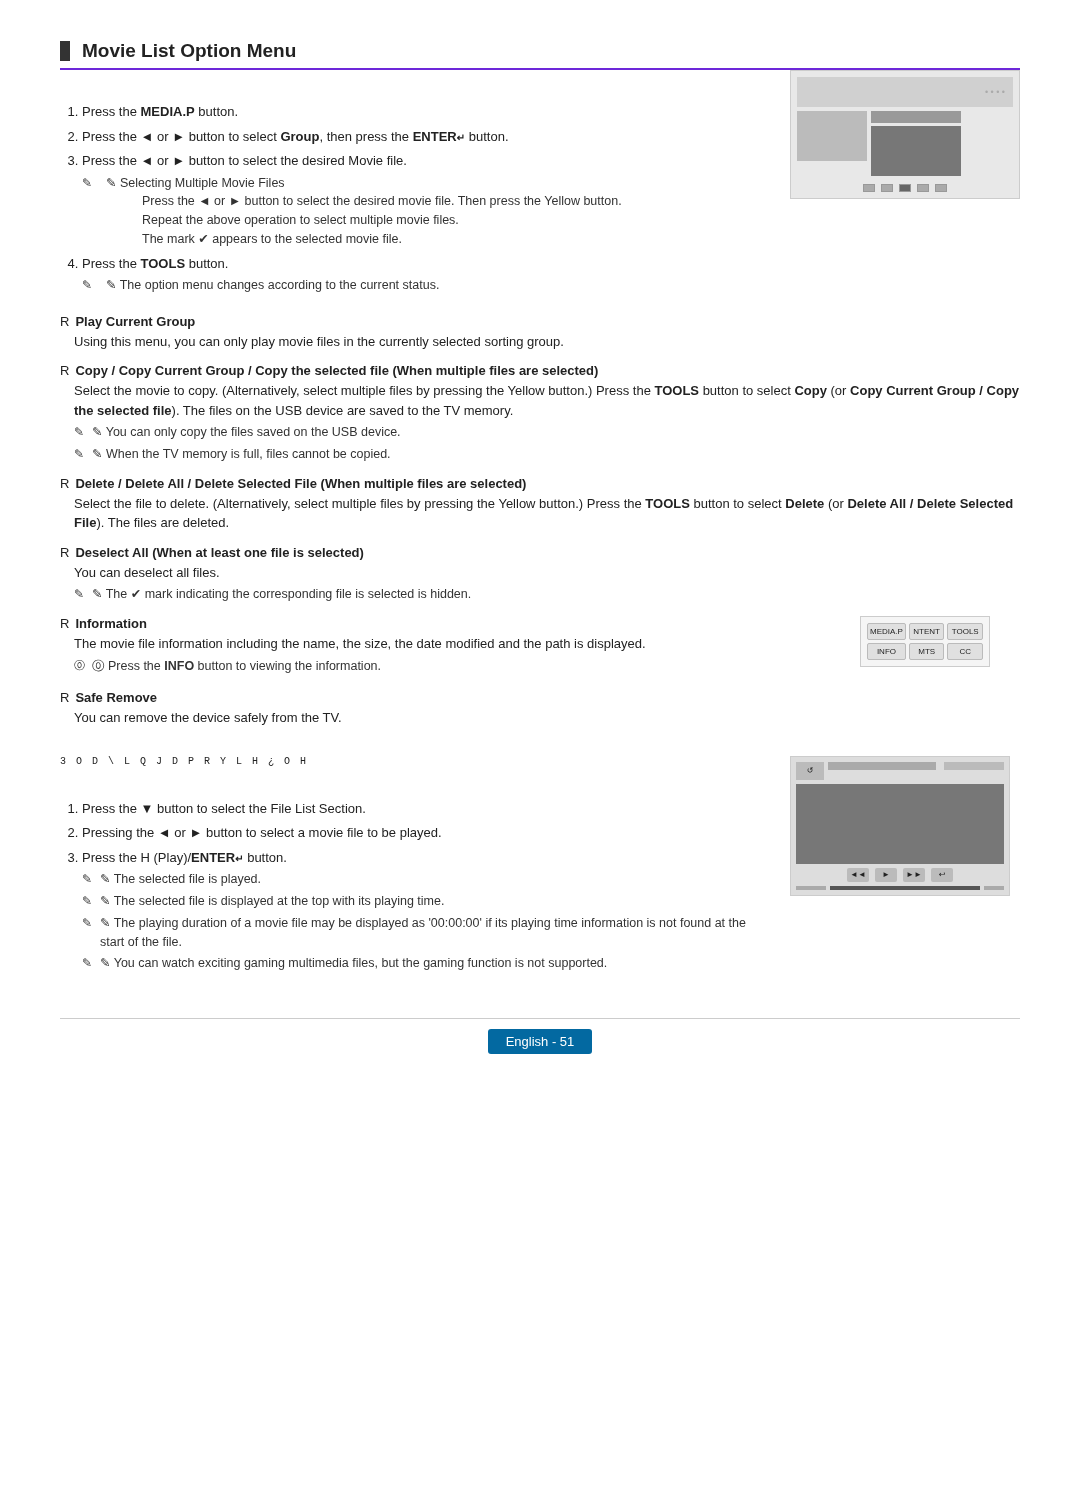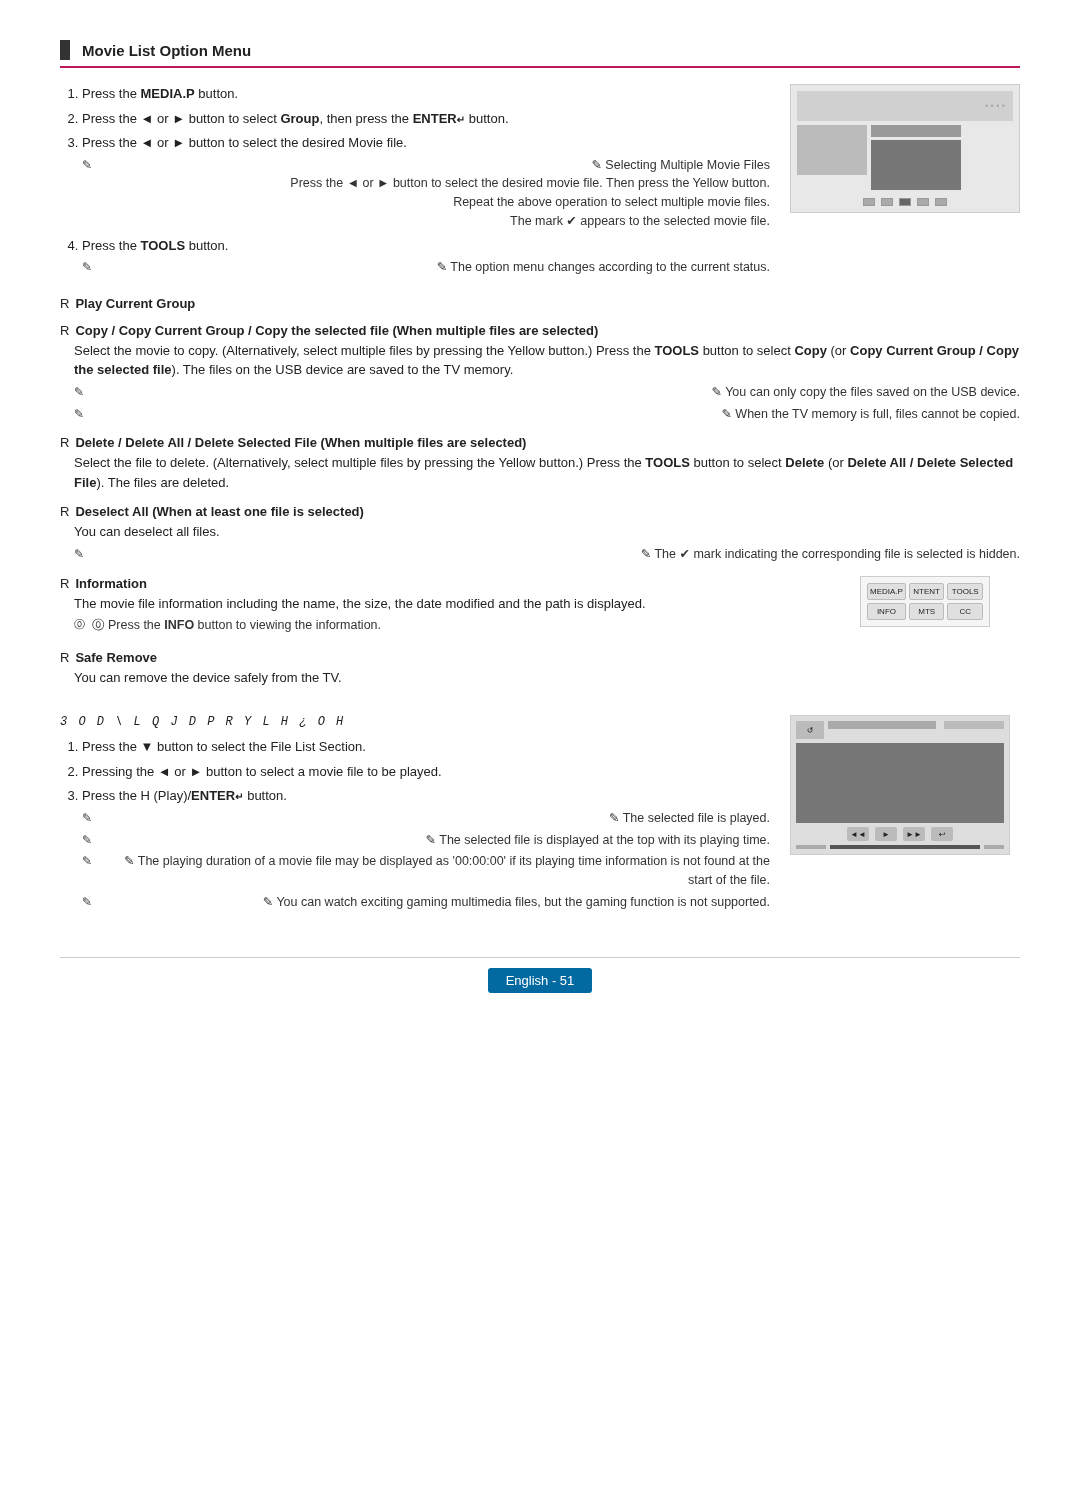--- a/index.html
+++ b/index.html
@@ -6,25 +6,24 @@
     body {
       width: 1080px;
       min-height: 1488px;
       background: #fff;
       font-family: Arial, sans-serif;
       font-size: 13px;
       color: #222;
       padding: 40px 60px 40px 60px;
     }
     .section-title {
-      font-size: 15px;
+      font-size: 19px;
       font-weight: bold;
-      border-bottom: 2px solid #be185d;
+      border-bottom: 2px solid #6d28d9;
       padding-bottom: 6px;
-      margin-bottom: 16px;
       display: flex;
       align-items: center;
       gap: 8px;
     }
     .section-title::before {
       content: '';
       display: inline-block;
       width: 10px;
       height: 20px;
       background: #333;
@@ -63,29 +62,28 @@
       width: 70px;
       height: 50px;
     }
     .dot {
       width: 12px;
       height: 8px;
       background: #aaa;
       border: 1px solid #999;
     }
     .dot.active { background: #666; }
-    ol { padding-left: 22px; }
+    ol { padding-left: 22px; margin-top: 32px; }
     ol > li { margin-bottom: 5px; line-height: 1.5; }
     .note {
       padding-left: 18px;
       position: relative;
       color: #333;
       margin: 3px 0;
       font-size: 12.5px;
-      text-align: right;
     }
     .note::before {
       content: '✎';
       position: absolute;
       left: 0;
       top: 0;
       font-size: 12px;
     }
     .note2 {
       padding-left: 18px;
@@ -118,22 +116,21 @@
     .r-body {
       padding-left: 14px;
       font-size: 13px;
       line-height: 1.5;
     }
     .indent { padding-left: 24px; }
     .indent2 { padding-left: 36px; }
     b { font-weight: bold; }
     .section2 { margin-top: 28px; }
     .playing-label {
-      font-style: italic;
-      font-size: 12px;
+      font-size: 10px;
       font-family: 'Courier New', monospace;
       letter-spacing: 2px;
       margin-bottom: 8px;
     }
     .bottom-image {
       border: 1px solid #ccc;
       background: #ddd;
       width: 220px;
       height: 140px;
       display: flex;
@@ -245,20 +242,23 @@
         </div>
       </div>
     </div>
   </div>
 
   <div class="r-item">
     <div class="r-label">
       <span class="r-prefix">R</span>
       <b>Play Current Group</b>
     </div>
+    <div class="r-body">
+      Using this menu, you can only play movie files in the currently selected sorting group.
+    </div>
   </div>
 
   <div class="r-item">
     <div class="r-label">
       <span class="r-prefix">R</span>
       <b>Copy / Copy Current Group / Copy the selected file (When multiple files are selected)</b>
     </div>
     <div class="r-body">
       Select the movie to copy. (Alternatively, select multiple files by pressing the Yellow button.) Press the <b>TOOLS</b> button to select <b>Copy</b> (or <b>Copy Current Group / Copy the selected file</b>). The files on the USB device are saved to the TV memory.
       <div class="note">✎ You can only copy the files saved on the USB device.</div>

